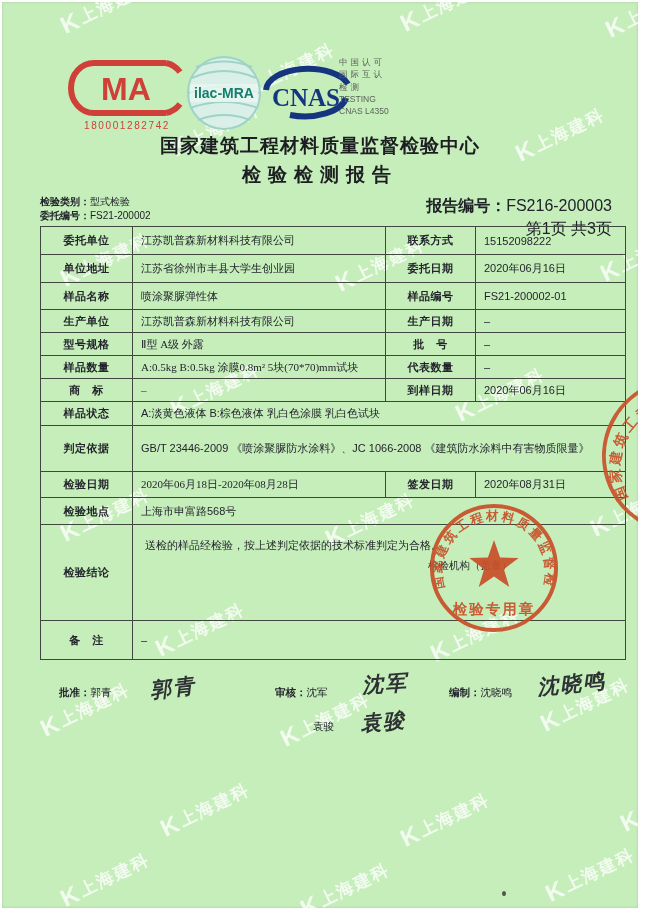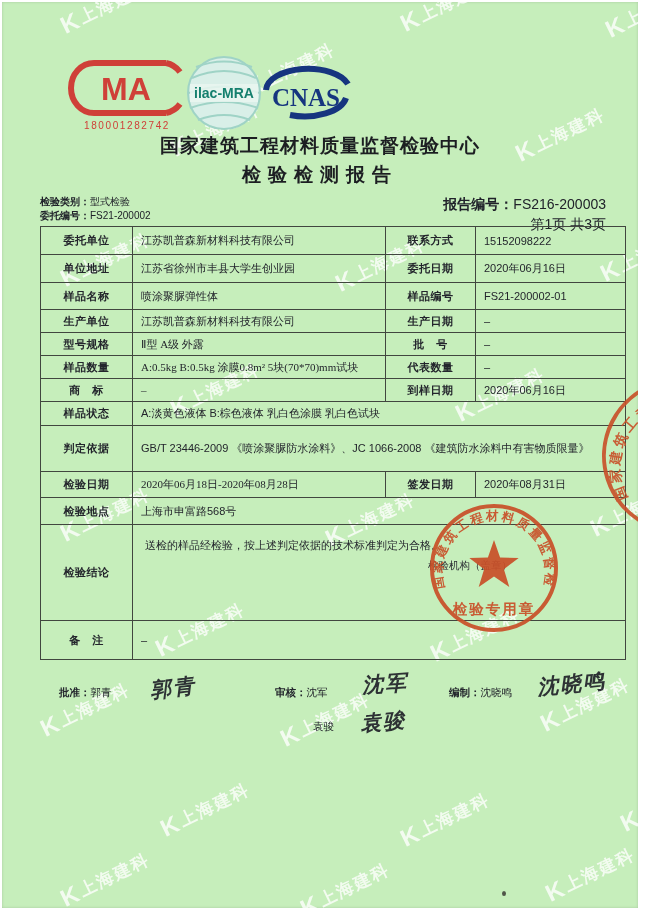--- a/index.html
+++ b/index.html
@@ -12,21 +12,21 @@
   
   .logo-svg{position:absolute;}
   .cma-num{position:absolute;left:64px;top:118px;width:122px;text-align:center;color:#cf4038;font-size:10px;font-weight:normal;letter-spacing:1.6px;}
   .accred{position:absolute;left:337px;top:54px;color:#5a625a;font-size:8.5px;line-height:1.45;}
   .accred .zh{letter-spacing:3px;}
   
   .title1{position:absolute;left:0;top:131px;width:100%;text-align:center;font-size:19px;font-weight:bold;color:#1c1e22;letter-spacing:1px;}
   .title2{position:absolute;left:0;top:160px;width:100%;text-align:center;font-size:19px;font-weight:bold;color:#1c1e22;letter-spacing:7px;}
   
   .meta-left{position:absolute;left:38px;top:193px;font-size:10px;color:#20222a;line-height:1.42;}
-  .meta-right{position:absolute;right:32px;top:193px;font-size:14px;color:#20222a;text-align:right;line-height:1.42;}
+  .meta-right{position:absolute;right:26px;top:193px;font-size:16px;color:#20222a;text-align:right;line-height:1.42;}
   .meta-lab{font-weight:bold;}
   
   .tbl{position:absolute;left:38px;top:224px;width:586px;border:1px solid #41463f;box-sizing:border-box;}
   .tr{display:flex;border-bottom:1px solid #41463f;box-sizing:border-box;}
   .tr:last-child{border-bottom:none;}
   .td{border-right:1px solid #41463f;box-sizing:border-box;display:flex;align-items:center;font-size:11px;color:#23252c;overflow:hidden;}
   .td:last-child{border-right:none;}
   .lab{justify-content:center;font-weight:bold;text-align:center;letter-spacing:.5px;}
   .val{padding:0 8px;}
   .c1{width:92px;flex:none;}
@@ -165,20 +165,27 @@
     <rect x="4" y="30" width="68" height="18" fill="#e9f6f0" opacity="0.85"></rect>
     <text x="38" y="44" text-anchor="middle" font-size="14" font-weight="bold" fill="#15806e" font-family="Liberation Sans, sans-serif">ilac-MRA</text>
   </svg>
 
   <svg class="logo-svg" style="left:258px;top:62px" width="92" height="58" viewBox="0 0 92 58">
     <path d="M 6,26 A 42,22 0 0 1 88,20" fill="none" stroke="#16357f" stroke-width="6"></path>
     <path d="M 86,34 A 42,22 0 0 1 30,51" fill="none" stroke="#16357f" stroke-width="6"></path>
     <text x="46" y="42" text-anchor="middle" font-size="25" font-weight="bold" fill="#16357f" font-family="Liberation Serif, serif">CNAS</text>
   </svg>
 
+  <div class="accred">
+    <div class="zh">中国认可</div>
+    <div class="zh">国际互认</div>
+    <div class="zh">检测</div>
+    <div>TESTING</div>
+    <div>CNAS L4350</div>
+  </div>
 
   <div class="title1">国家建筑工程材料质量监督检验中心</div>
   <div class="title2">检验检测报告</div>
 
   <div class="meta-left">
     <div><span class="meta-lab">检验类别：</span><span>型式检验</span></div>
     <div><span class="meta-lab">委托编号：</span><span>FS21-200002</span></div>
   </div>
   <div class="meta-right">
     <div><span class="meta-lab">报告编号：</span><span>FS216-200003</span></div>

